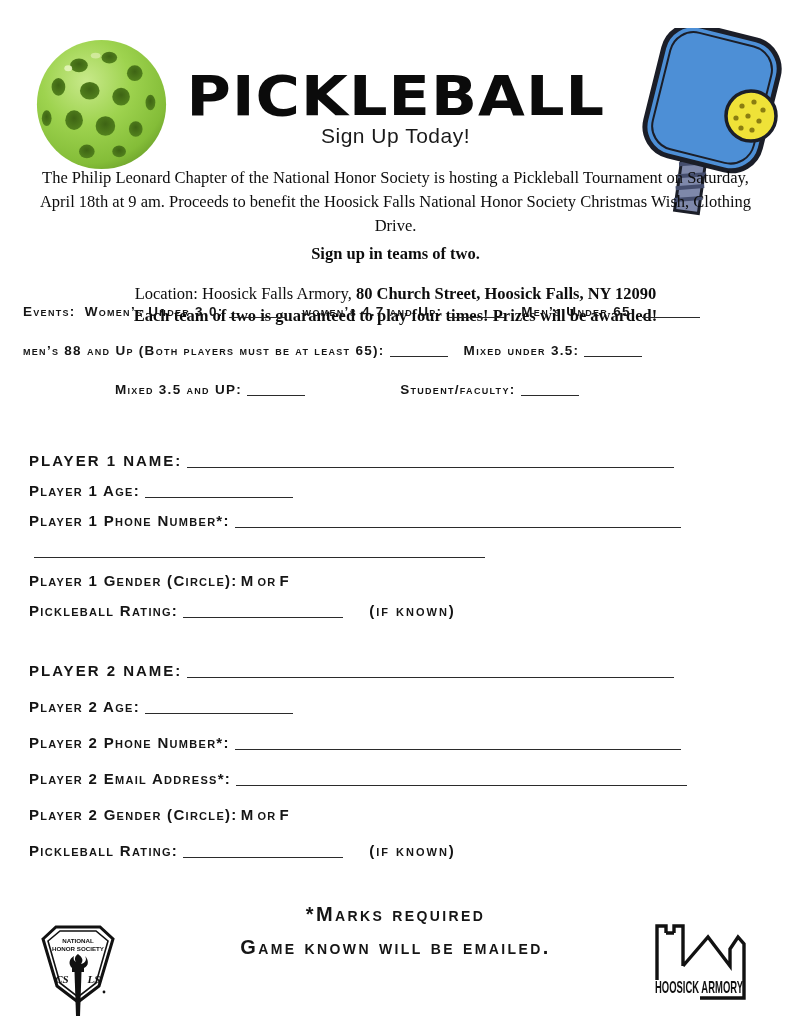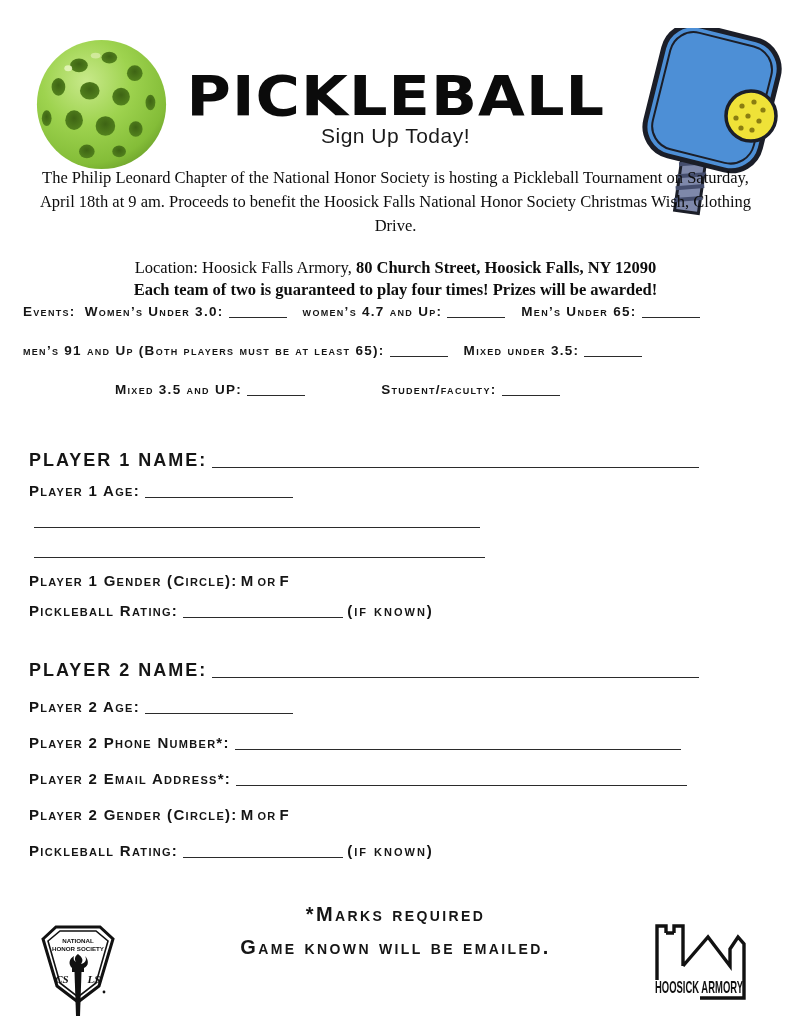--- a/index.html
+++ b/index.html
@@ -36,44 +36,44 @@
   .sc {
     font-family:"Liberation Sans",sans-serif; font-variant:small-caps;
     letter-spacing:1.3px; font-weight:600; color:#151515;
   }
 
   
   #events { top:304px; left:23px; width:748px; font-size:13.5px; }
   .ev-row { display:flex; align-items:baseline; column-gap:16px; margin-bottom:24px; white-space:nowrap; }
   .ev-row .item { white-space:nowrap; }
   #events .heading { font-weight:700; margin-right:4px; }
-  .ev-row3 { padding-left:92px; column-gap:76px; }
+  .ev-row3 { padding-left:92px; column-gap:95px; }
 
   
   .blank {
     display:inline-block; border-bottom:1.8px solid #2b2b2b; height:0.8em;
     transform:translateY(2px); margin-left:5px;
   }
   .w-sm     { width:58px; }
   .w-name   { width:487px; }
   .w-age    { width:148px; }
   .w-phone  { width:446px; }
   .w-email  { width:451px; }
   .w-rating { width:160px; }
 
   
   .player-block { left:29px; width:740px; font-size:15px; }
   #player1 { top:450px; }
   #player2 { top:660px; }
   .p-row { white-space:nowrap; }
   #player1 .p-row { margin-bottom:9px; line-height:21px; }
   #player2 .p-row { margin-bottom:15px; line-height:21px; }
-  .p-row .name-label { font-variant:normal; font-weight:700; font-size:18px; letter-spacing:2px; }
+  .p-row .name-label { font-variant:normal; font-weight:700; font-size:15px; letter-spacing:2px; }
   .gender-opt { font-weight:700; margin:0 3px; }
-  .rating-note { margin-left:4px; letter-spacing:2px; }
+  .rating-note { margin-left:26px; letter-spacing:2px; }
 
   
   #footer-note { top:898px; left:0; width:791px; text-align:center;
                  font-size:20px; letter-spacing:2.4px; line-height:1.65; }
   #nhs-logo    { top:920px; left:32px;  width:92px;  height:104px; }
   #armory-logo { top:920px; left:643px; width:148px; height:102px; }
 </style>
 </head>
 <body>
 
@@ -140,45 +140,46 @@
 
 <div class="abs" id="title-wrap">
   <div id="page-title">PICKLEBALL</div>
 </div>
 <div class="abs" id="subtitle-wrap">
   <div id="page-subtitle">Sign Up Today!</div>
 </div>
 
 <div class="abs" id="intro">
   <p class="para">The Philip Leonard Chapter of the National Honor Society is hosting a Pickleball Tournament on Saturday, April 18th at 9 am. Proceeds to benefit the Hoosick Falls National Honor Society Christmas Wish, Clothing Drive.</p>
+  <p class="teams">Sign up in teams of two.</p>
   <p class="loc"><span>Location: Hoosick Falls Armory, </span><b>80 Church Street, Hoosick Falls, NY 12090</b></p>
   <p class="guarantee">Each team of two is guaranteed to play four times! Prizes will be awarded!</p>
 </div>
 
 <div class="abs sc" id="events">
   <div class="ev-row">
     <span class="item"><span class="heading">Events:</span>
       <span>Women’s Under 3.0:</span><span class="blank w-sm"></span></span>
     <span class="item"><span>women’s 4.7 and Up:</span><span class="blank w-sm"></span></span>
     <span class="item"><span>Men’s Under 65:</span><span class="blank w-sm"></span></span>
   </div>
   <div class="ev-row">
-    <span class="item"><span>men’s 91 and Up (Both players must be at least 65):</span><span class="blank w-sm"></span></span>
+    <span class="item"><span>men’s 88 and Up (Both players must be at least 65):</span><span class="blank w-sm"></span></span>
     <span class="item"><span>Mixed under 3.5:</span><span class="blank w-sm"></span></span>
   </div>
   <div class="ev-row ev-row3">
     <span class="item"><span>Mixed 3.5 and UP:</span><span class="blank w-sm"></span></span>
     <span class="item"><span>Student/faculty:</span><span class="blank w-sm"></span></span>
   </div>
 </div>
 
 <div class="abs player-block sc" id="player1">
   <div class="p-row"><span class="name-label">PLAYER 1 NAME:</span><span class="blank w-name"></span></div>
   <div class="p-row"><span>Player 1 Age:</span><span class="blank w-age"></span></div>
-  <div class="p-row"><span class="blank w-phone"></span></div>
+  <div class="p-row"><span>Player 1 Phone Number*:</span><span class="blank w-phone"></span></div>
   <div class="p-row"><span class="blank w-email"></span></div>
   <div class="p-row"><span>Player 1 Gender (Circle):</span><span class="gender-opt">M</span><span>or</span><span class="gender-opt">F</span></div>
   <div class="p-row"><span>Pickleball Rating:</span><span class="blank w-rating"></span><span class="rating-note">(if known)</span></div>
 </div>
 
 <div class="abs player-block sc" id="player2">
   <div class="p-row"><span class="name-label">PLAYER 2 NAME:</span><span class="blank w-name"></span></div>
   <div class="p-row"><span>Player 2 Age:</span><span class="blank w-age"></span></div>
   <div class="p-row"><span>Player 2 Phone Number*:</span><span class="blank w-phone"></span></div>
   <div class="p-row"><span>Player 2 Email Address*:</span><span class="blank w-email"></span></div>

